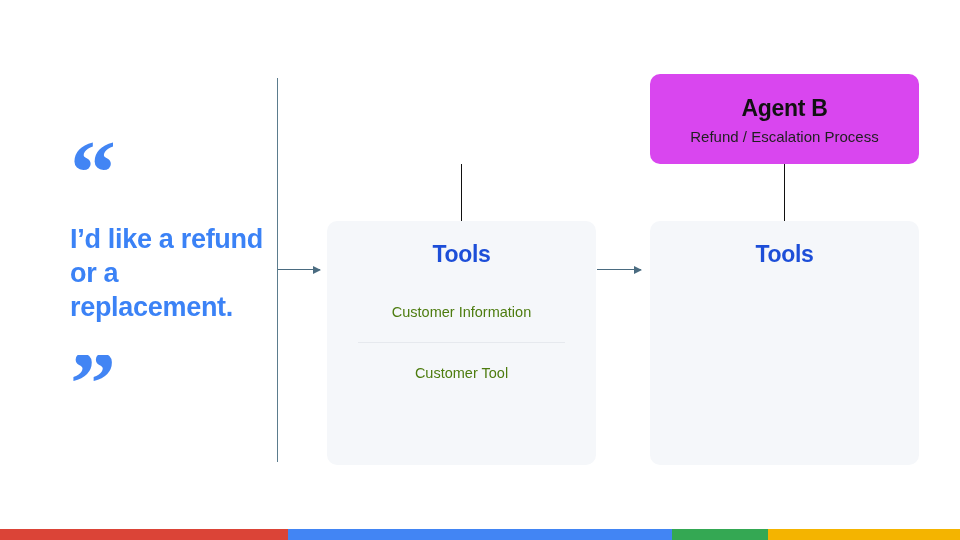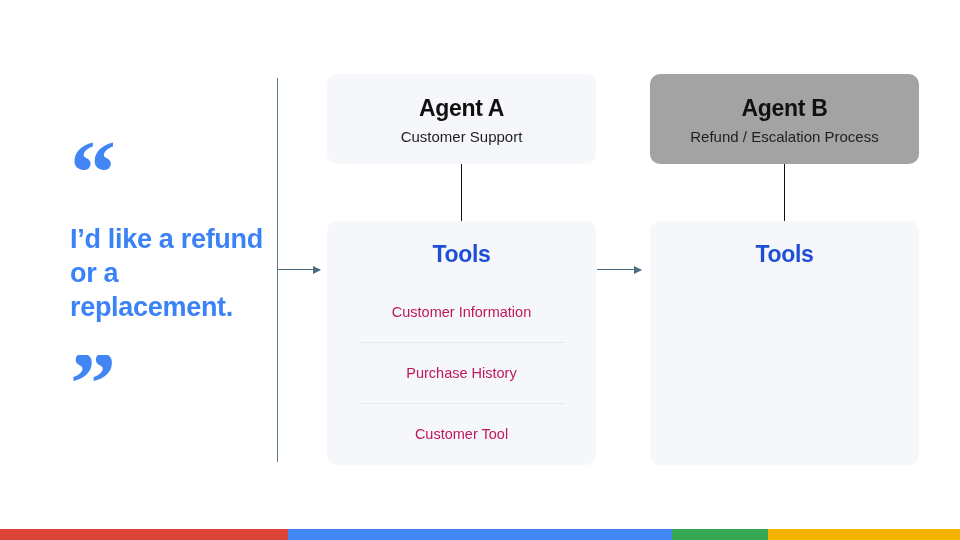--- a/index.html
+++ b/index.html
@@ -118,21 +118,21 @@
     color: #1d4ed8;
     text-align: center;
     letter-spacing: -0.3px;
     margin-bottom: 14px;
   }
   .tools-list {
     margin: 0 31px;
   }
   .tool-item {
     font-size: 14.5px;
-    color: #be185d;
+    color: #4d7c0f;
     text-align: center;
     height: 60px;
     line-height: 60px;
     white-space: nowrap;
   }
   .tool-item + .tool-item {
     border-top: 1px solid #e6e9ee;
   }
 
   
@@ -194,35 +194,30 @@
   </div>
 
   <div class="v-rail" style="background: rgb(91, 124, 141);"></div>
 
   <div class="arrow arrow-1" style="background: rgb(74, 107, 128);"></div>
   <div class="arrow arrow-2" style="background: rgb(74, 107, 128);"></div>
 
   <div class="connector connector-a"></div>
   <div class="connector connector-b"></div>
 
-  <div class="card card-header col-a" style="background: rgb(245, 247, 250);">
-    <div class="agent-name">Agent A</div>
-    <div class="agent-sub">Customer Support</div>
-  </div>
 
   <div class="card card-tools col-a" style="background: rgb(245, 247, 250);">
     <div class="tools-title">Tools</div>
     <div class="tools-list">
       <div class="tool-item">Customer Information</div>
-      <div class="tool-item" style="border-top-color: rgb(230, 233, 238);">Purchase History</div>
       <div class="tool-item" style="border-top-color: rgb(230, 233, 238);">Customer Tool</div>
     </div>
   </div>
 
-  <div class="card card-header col-b" style="background: #a3a3a3;">
+  <div class="card card-header col-b" style="background: #d946ef;">
     <div class="agent-name">Agent B</div>
     <div class="agent-sub">Refund / Escalation Process</div>
   </div>
 
   <div class="card card-tools col-b" style="background: rgb(245, 247, 250);">
     <div class="tools-title">Tools</div>
   </div>
 
   <div class="brand-bar">
     <div class="brand-seg seg-red" style="background: rgb(219, 68, 55);"></div>

